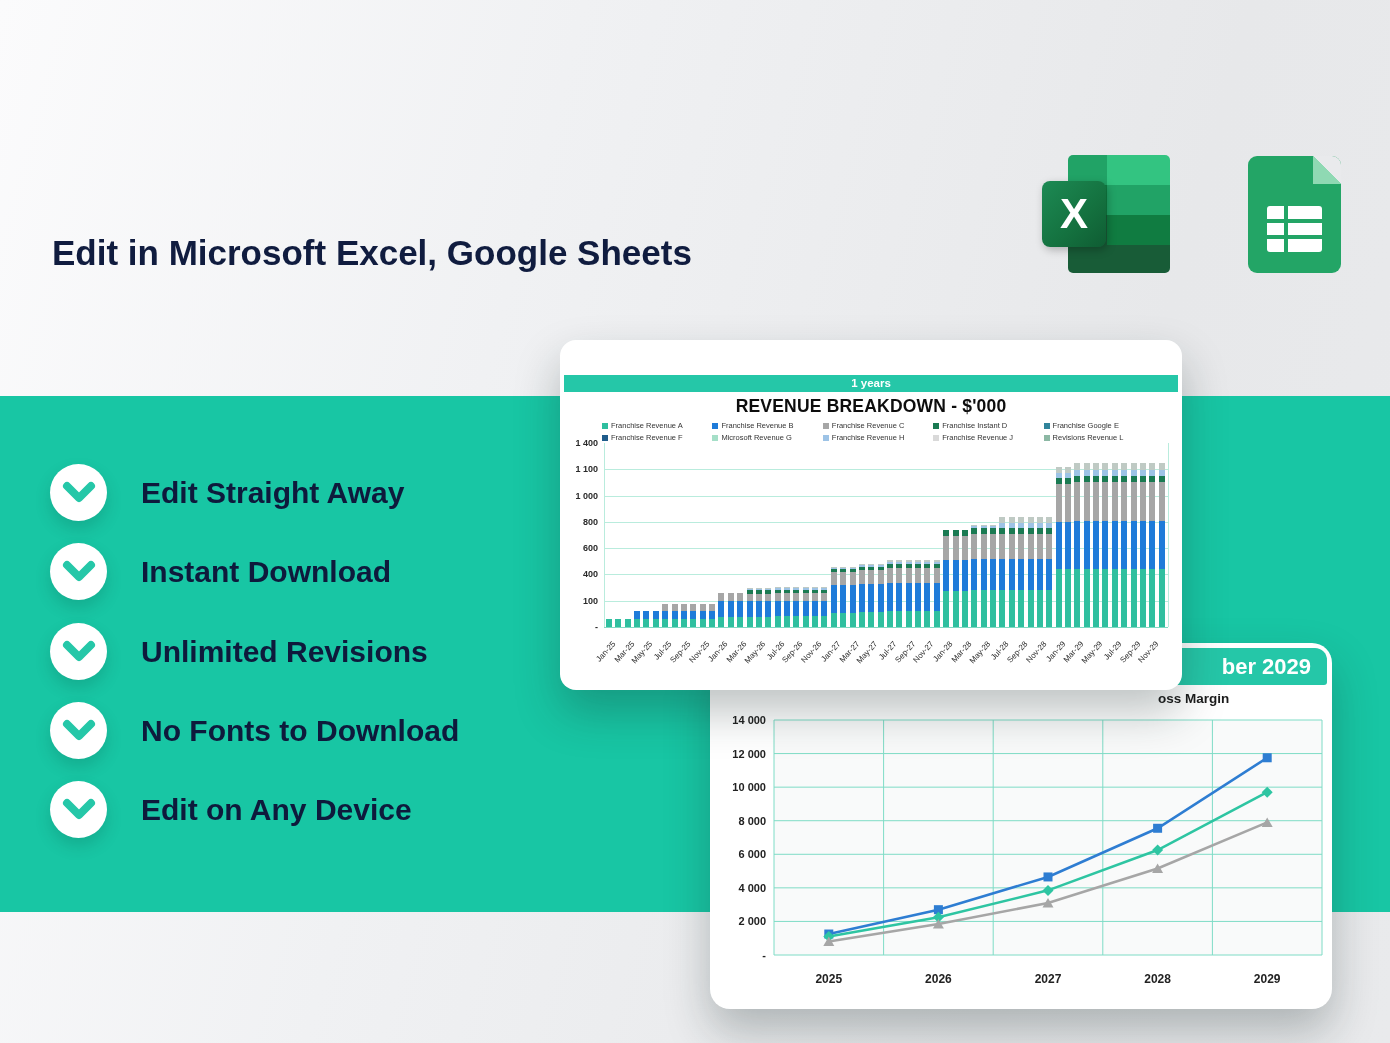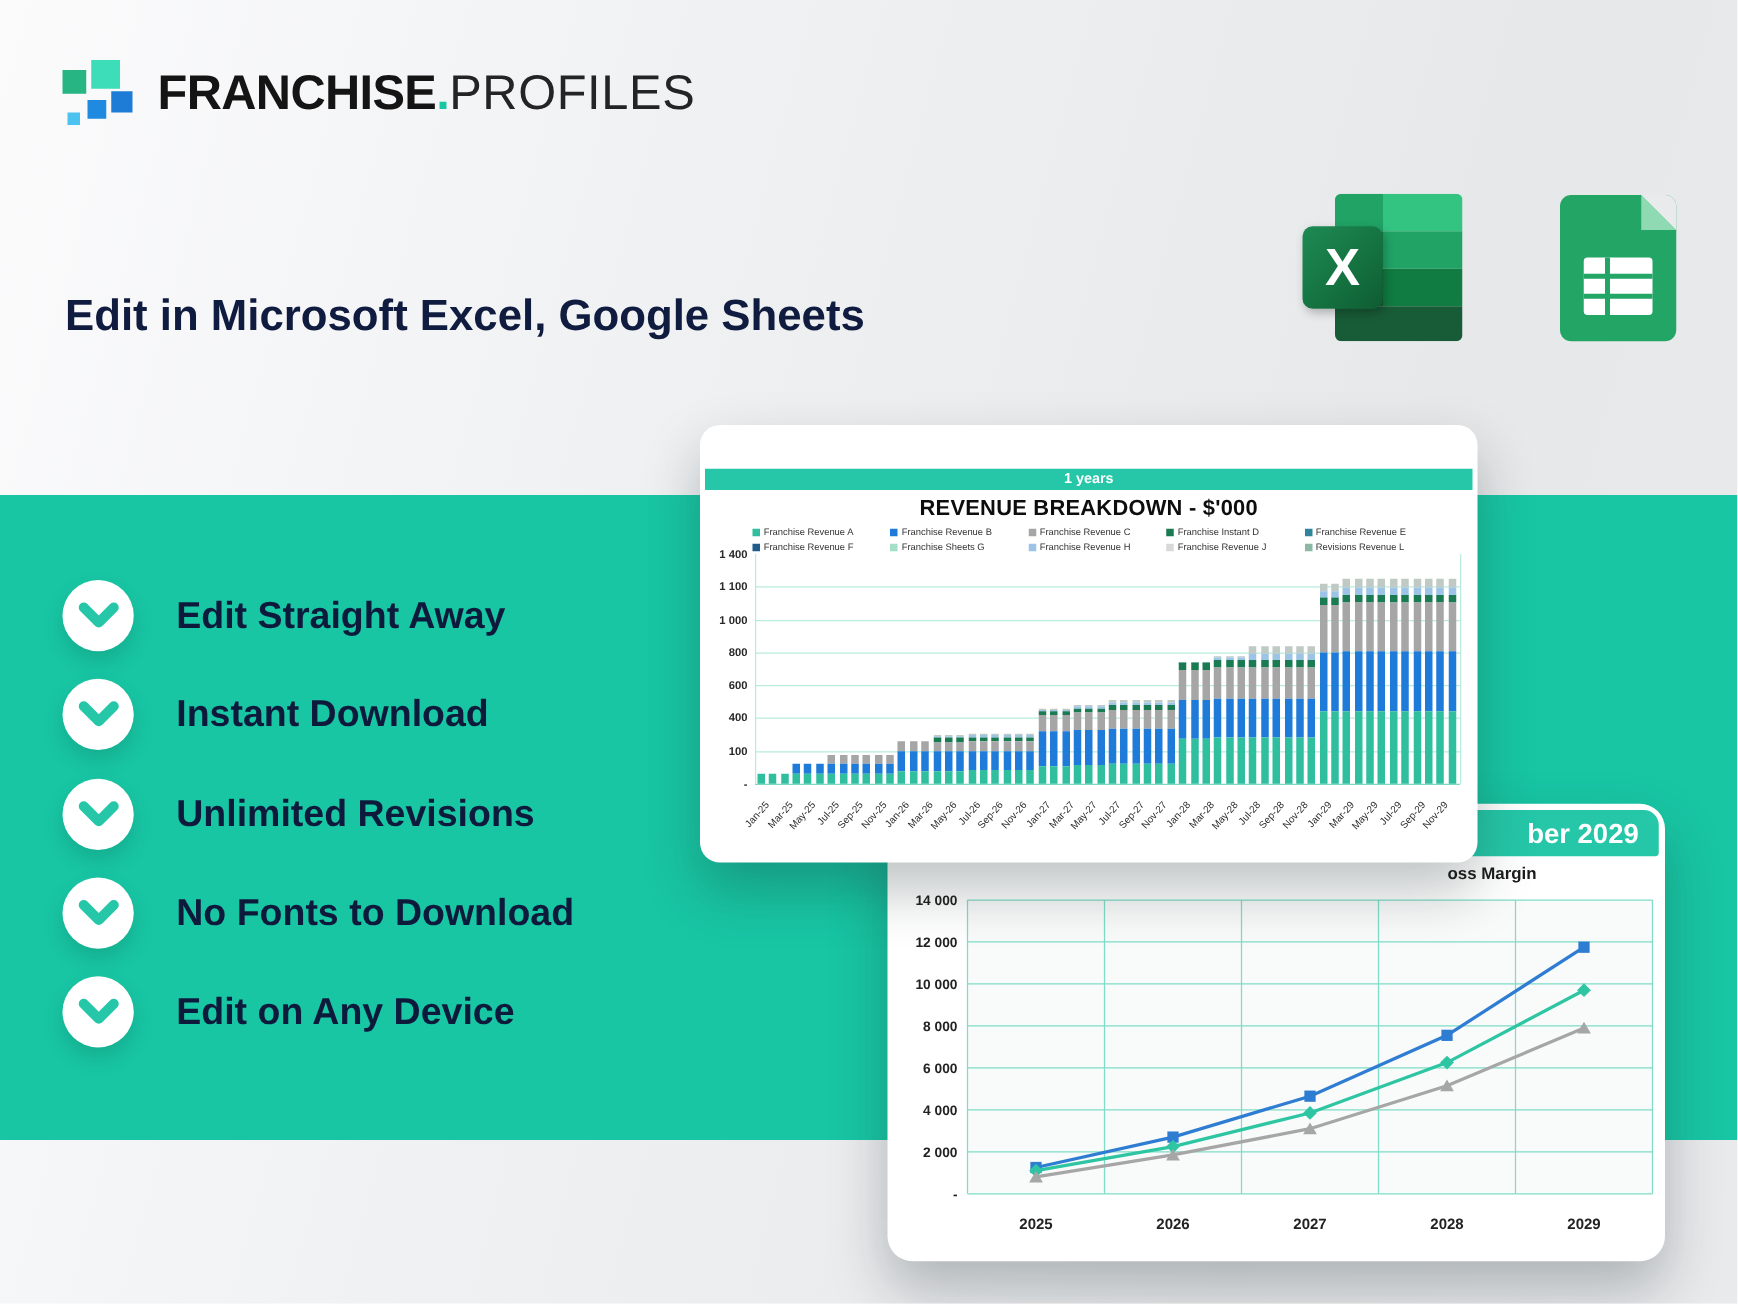--- a/index.html
+++ b/index.html
@@ -67,30 +67,20 @@
   .c2-margin{position:absolute;left:448px;top:48px;font-size:13.5px;font-weight:bold;color:#1c1c1c;}
   .c2-svg{position:absolute;left:0;top:62px;}
 </style>
 </head>
 <body>
 
 <div class="stage">
 
   <div class="teal-band"></div>
 
-  <div class="logo">
-    <div class="logo-mark">
-      <i class="sq sq-lt"></i>
-      <i class="sq sq-t"></i>
-      <i class="sq sq-br"></i>
-      <i class="sq sq-bm"></i>
-      <i class="sq sq-lb"></i>
-    </div>
-    <div class="logo-text"><span class="logo-bold">FRANCHISE</span><span class="logo-dot">.</span><span class="logo-light">PROFILES</span></div>
-  </div>
 
   <h1 class="hero-title">Edit in Microsoft Excel, Google Sheets</h1>
 
   <div class="excel">
     <div class="book">
       <i class="b-cell" style="top:0;height:30px;background:linear-gradient(90deg,#21a366 38%,#33c481 38%);"></i>
       <i class="b-cell" style="top:30px;height:30px;background:linear-gradient(90deg,#107c41 38%,#21a366 38%);"></i>
       <i class="b-cell" style="top:60px;height:30px;background:linear-gradient(90deg,#185c37 38%,#107c41 38%);"></i>
       <i class="b-cell" style="top:90px;height:28px;background:#185c37;"></i>
     </div>
@@ -216,29 +206,29 @@
         <div class="lg-item">
           <i class="lg-sw" style="background: rgb(166, 166, 166);"></i>
           <span>Franchise Revenue C</span>
         </div>
         <div class="lg-item">
           <i class="lg-sw" style="background: rgb(26, 122, 82);"></i>
           <span>Franchise Instant D</span>
         </div>
         <div class="lg-item">
           <i class="lg-sw" style="background: rgb(49, 132, 155);"></i>
-          <span>Franchise Revenue E</span>
+          <span>Franchise Google E</span>
         </div>
         <div class="lg-item">
           <i class="lg-sw" style="background: rgb(31, 92, 139);"></i>
           <span>Franchise Revenue F</span>
         </div>
         <div class="lg-item">
           <i class="lg-sw" style="background: rgb(165, 223, 200);"></i>
-          <span>Franchise Sheets G</span>
+          <span>Microsoft Revenue G</span>
         </div>
         <div class="lg-item">
           <i class="lg-sw" style="background: rgb(157, 195, 230);"></i>
           <span>Franchise Revenue H</span>
         </div>
         <div class="lg-item">
           <i class="lg-sw" style="background: rgb(217, 217, 217);"></i>
           <span>Franchise Revenue J</span>
         </div>
         <div class="lg-item">

